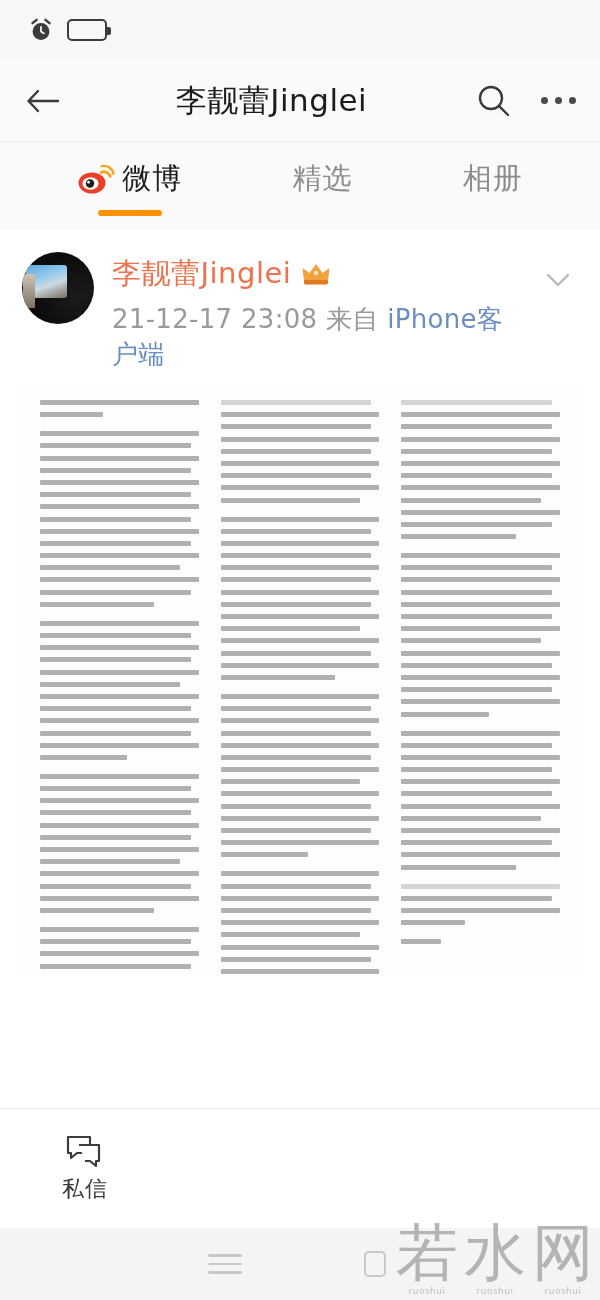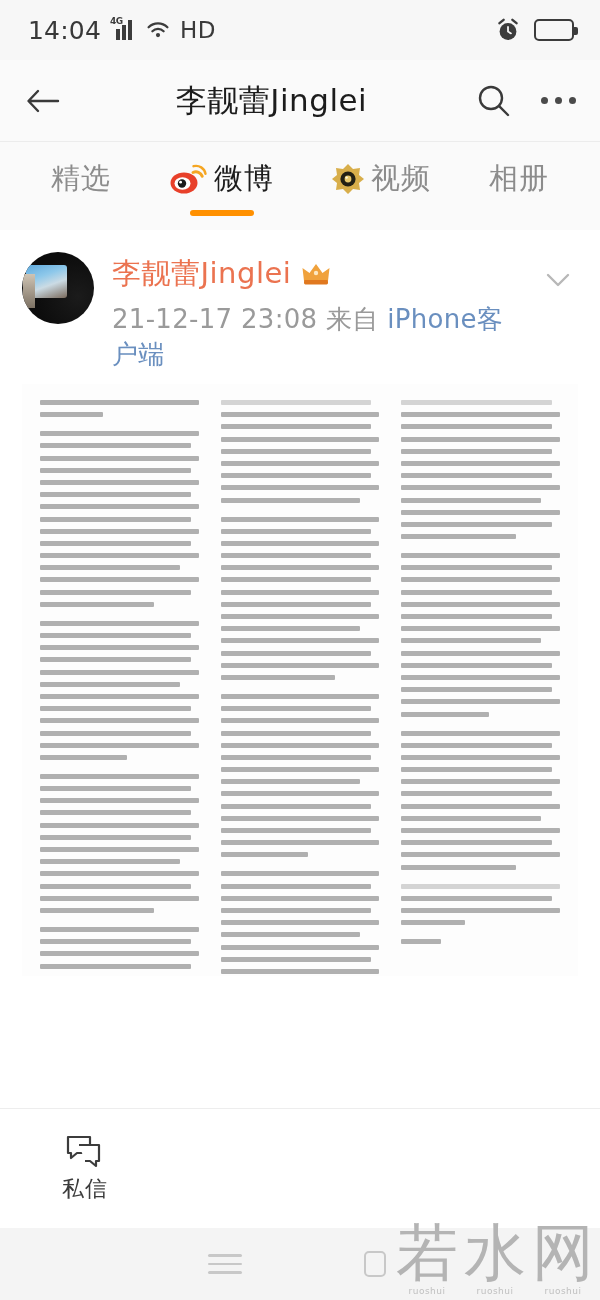--- a/index.html
+++ b/index.html
@@ -196,36 +196,20 @@
     font-family:"DejaVu Sans","Liberation Sans",sans-serif;
     font-size:62px; color:#b4b4b4; line-height:0.95;
     display:flex; flex-direction:column; align-items:center;
   }
   .wm-sub { font-size:9px; color:#c0c0c0; letter-spacing:0.5px; margin-top:5px; }
 </style>
 </head>
 <body>
 
 <div class="statusbar">
-  <div class="sb-left">
-    <span class="sb-time">14:04</span>
-    <span class="sig">
-      <b>4G</b>
-      <i></i>
-        <i></i>
-        <i></i>
-        <i></i>
-    </span>
-    <svg class="wifi" viewBox="0 0 26 20">
-      <path d="M13 17.2a2.1 2.1 0 1 0 0-4.2 2.1 2.1 0 0 0 0 4.2z" fill="#3c3c3c"></path>
-      <path d="M7.4 11.2a8 8 0 0 1 11.2 0" stroke="#3c3c3c" stroke-width="2.3" fill="none" stroke-linecap="round"></path>
-      <path d="M3.6 7.2a13.4 13.4 0 0 1 18.8 0" stroke="#3c3c3c" stroke-width="2.3" fill="none" stroke-linecap="round"></path>
-    </svg>
-    <span class="sb-hd">HD</span>
-  </div>
   <div class="sb-right">
     <svg class="alarm" viewBox="0 0 26 26">
       <circle cx="13" cy="14.5" r="8.4" fill="#3c3c3c"></circle>
       <path d="M13 10v4.6l3 1.8" stroke="#f7f7f7" stroke-width="1.8" fill="none" stroke-linecap="round"></path>
       <path d="M4.5 6.2 8.6 2.8M21.5 6.2 17.4 2.8" stroke="#3c3c3c" stroke-width="2.4" stroke-linecap="round"></path>
     </svg>
     <span class="battery">
       <span class="battery-fill" style="width: 88%; background: rgb(255, 217, 0);"></span>
     </span>
   </div>
@@ -245,53 +229,42 @@
     </svg>
     <span class="dots">
       <span></span>
         <span></span>
         <span></span>
     </span>
   </div>
 </div>
 
 <div class="tabs">
-
-  <div class="tab">
-    <div class="tab-inner">
-      <span class="tab-label">精选</span>
-    </div>
-  </div>
 
   <div class="tab active">
     <div class="tab-inner">
       <svg class="weibo-eye" viewBox="0 0 38 32">
         <ellipse cx="15" cy="20" rx="13.5" ry="10.5" fill="#e8402a"></ellipse>
         <ellipse cx="13.5" cy="20.5" rx="8" ry="6.2" fill="#ffffff"></ellipse>
         <circle cx="13" cy="20.5" r="4.2" fill="#1c1c1c"></circle>
         <circle cx="11.6" cy="19.2" r="1.4" fill="#ffffff"></circle>
         <path d="M24 9.5c3.6-1.6 8 0 9.2 3.8" stroke="#f5a623" stroke-width="3" fill="none" stroke-linecap="round"></path>
         <path d="M24.5 3.2c5.6-1.4 11 2 12 7.6" stroke="#f5a623" stroke-width="2.4" fill="none" stroke-linecap="round"></path>
       </svg>
       <span class="tab-label">微博</span>
     </div>
     <span class="tab-underline" style="background: rgb(255, 144, 0);"></span>
   </div>
 
   <div class="tab">
     <div class="tab-inner">
-      <svg class="video-badge" viewBox="0 0 32 32">
-        <path d="M16 1 21 6l7-1-1 7 5 4-5 4 1 7-7-1-5 5-5-5-7 1 1-7-5-4 5-4-1-7 7 1z" fill="#d8ae4a"></path>
-        <circle cx="16" cy="16" r="7.6" fill="#232014"></circle>
-        <circle cx="16" cy="16" r="3.4" fill="#e8c86a"></circle>
-        <circle cx="14.6" cy="14.6" r="1.2" fill="#fff9e0"></circle>
-      </svg>
-      <span class="tab-label">视频</span>
+      <span class="tab-label">精选</span>
     </div>
   </div>
+
 
   <div class="tab">
     <div class="tab-inner">
       <span class="tab-label">相册</span>
     </div>
   </div>
 
 </div>
 
 <div class="post">

